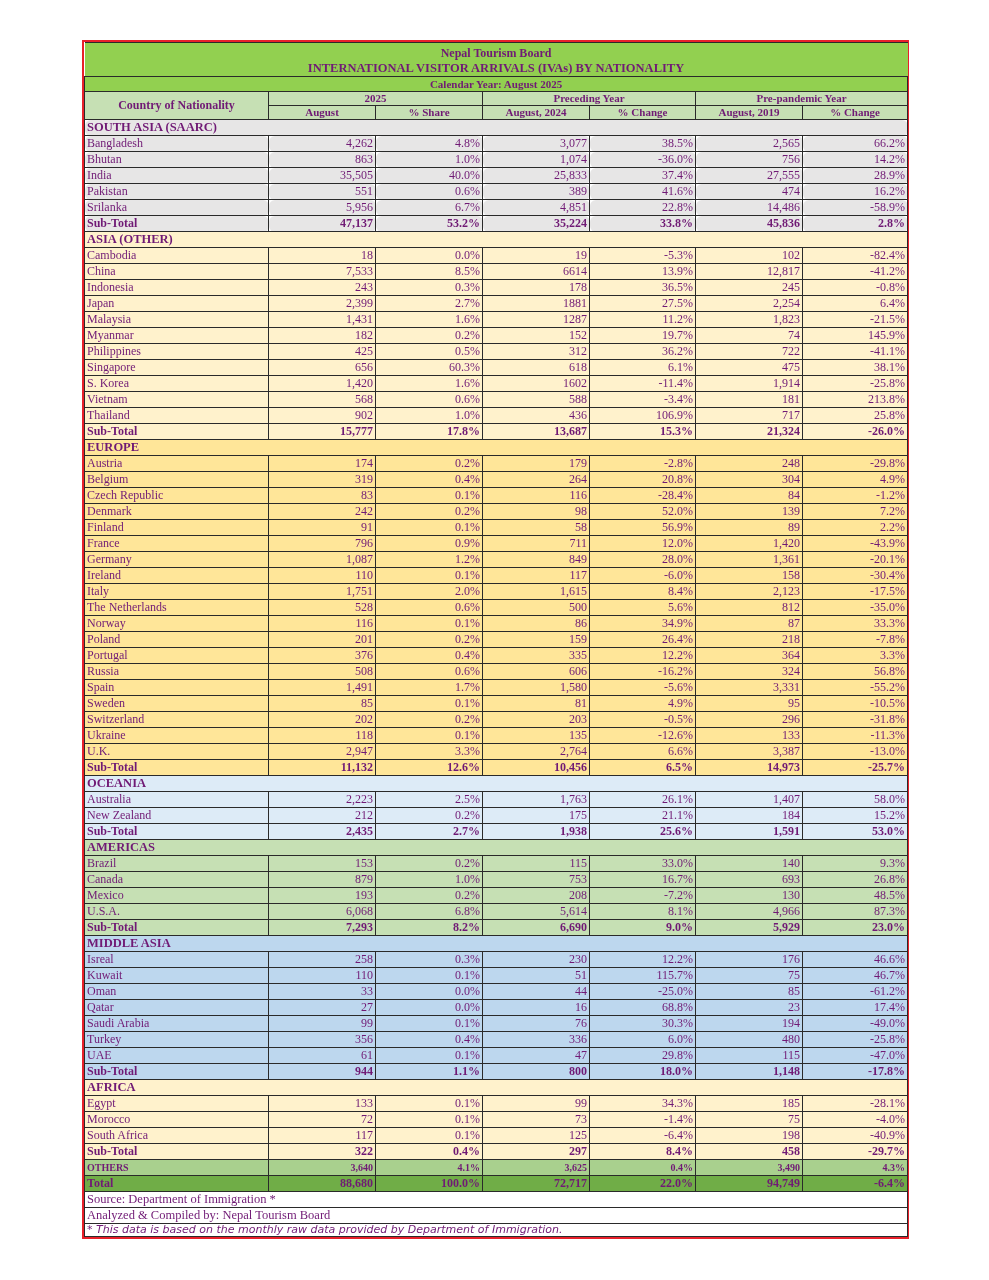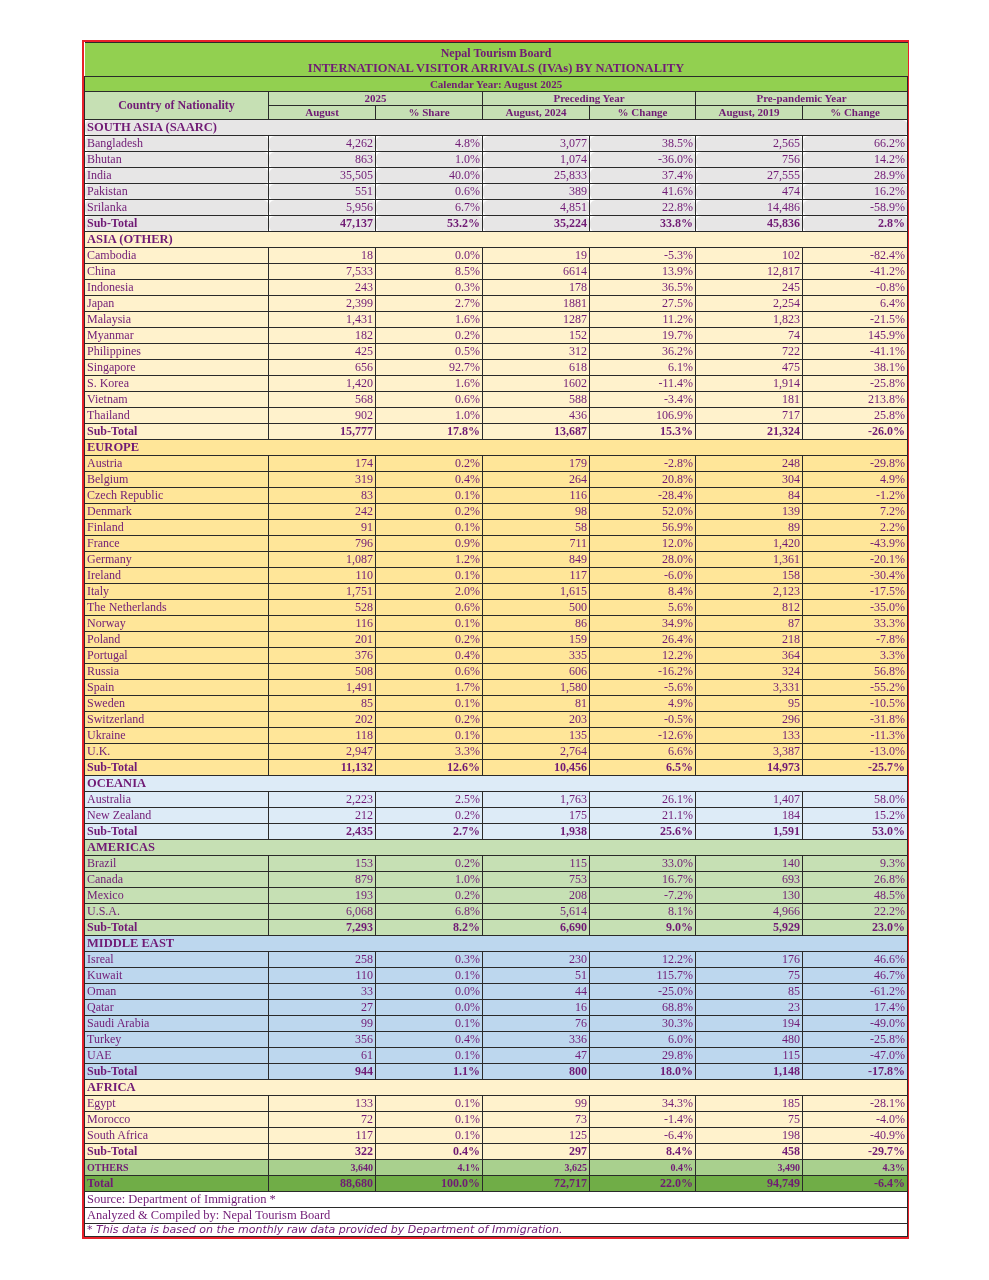--- a/index.html
+++ b/index.html
@@ -190,21 +190,21 @@
           <td class="num">425</td>
           <td class="num">0.5%</td>
           <td class="num">312</td>
           <td class="num">36.2%</td>
           <td class="num">722</td>
           <td class="num">-41.1%</td>
         </tr>
         <tr class="data-row g-asia">
           <td class="name">Singapore</td>
           <td class="num">656</td>
-          <td class="num">92.7%</td>
+          <td class="num">60.3%</td>
           <td class="num">618</td>
           <td class="num">6.1%</td>
           <td class="num">475</td>
           <td class="num">38.1%</td>
         </tr>
         <tr class="data-row g-asia">
           <td class="name">S. Korea</td>
           <td class="num">1,420</td>
           <td class="num">1.6%</td>
           <td class="num">1602</td>
@@ -482,33 +482,33 @@
           <td class="num">130</td>
           <td class="num">48.5%</td>
         </tr>
         <tr class="data-row g-americas">
           <td class="name">U.S.A.</td>
           <td class="num">6,068</td>
           <td class="num">6.8%</td>
           <td class="num">5,614</td>
           <td class="num">8.1%</td>
           <td class="num">4,966</td>
-          <td class="num">22.2%</td>
+          <td class="num">87.3%</td>
         </tr>
         <tr class="subtotal g-americas">
           <td class="name">Sub-Total</td>
           <td class="num">7,293</td>
           <td class="num">8.2%</td>
           <td class="num">6,690</td>
           <td class="num">9.0%</td>
           <td class="num">5,929</td>
           <td class="num">23.0%</td>
         </tr>
         <tr class="region g-mideast">
-          <td colspan="7" class="name">MIDDLE EAST</td>
+          <td colspan="7" class="name">MIDDLE ASIA</td>
         </tr>
         <tr class="data-row g-mideast">
           <td class="name">Isreal</td>
           <td class="num">258</td>
           <td class="num">0.3%</td>
           <td class="num">230</td>
           <td class="num">12.2%</td>
           <td class="num">176</td>
           <td class="num">46.6%</td>
         </tr>

